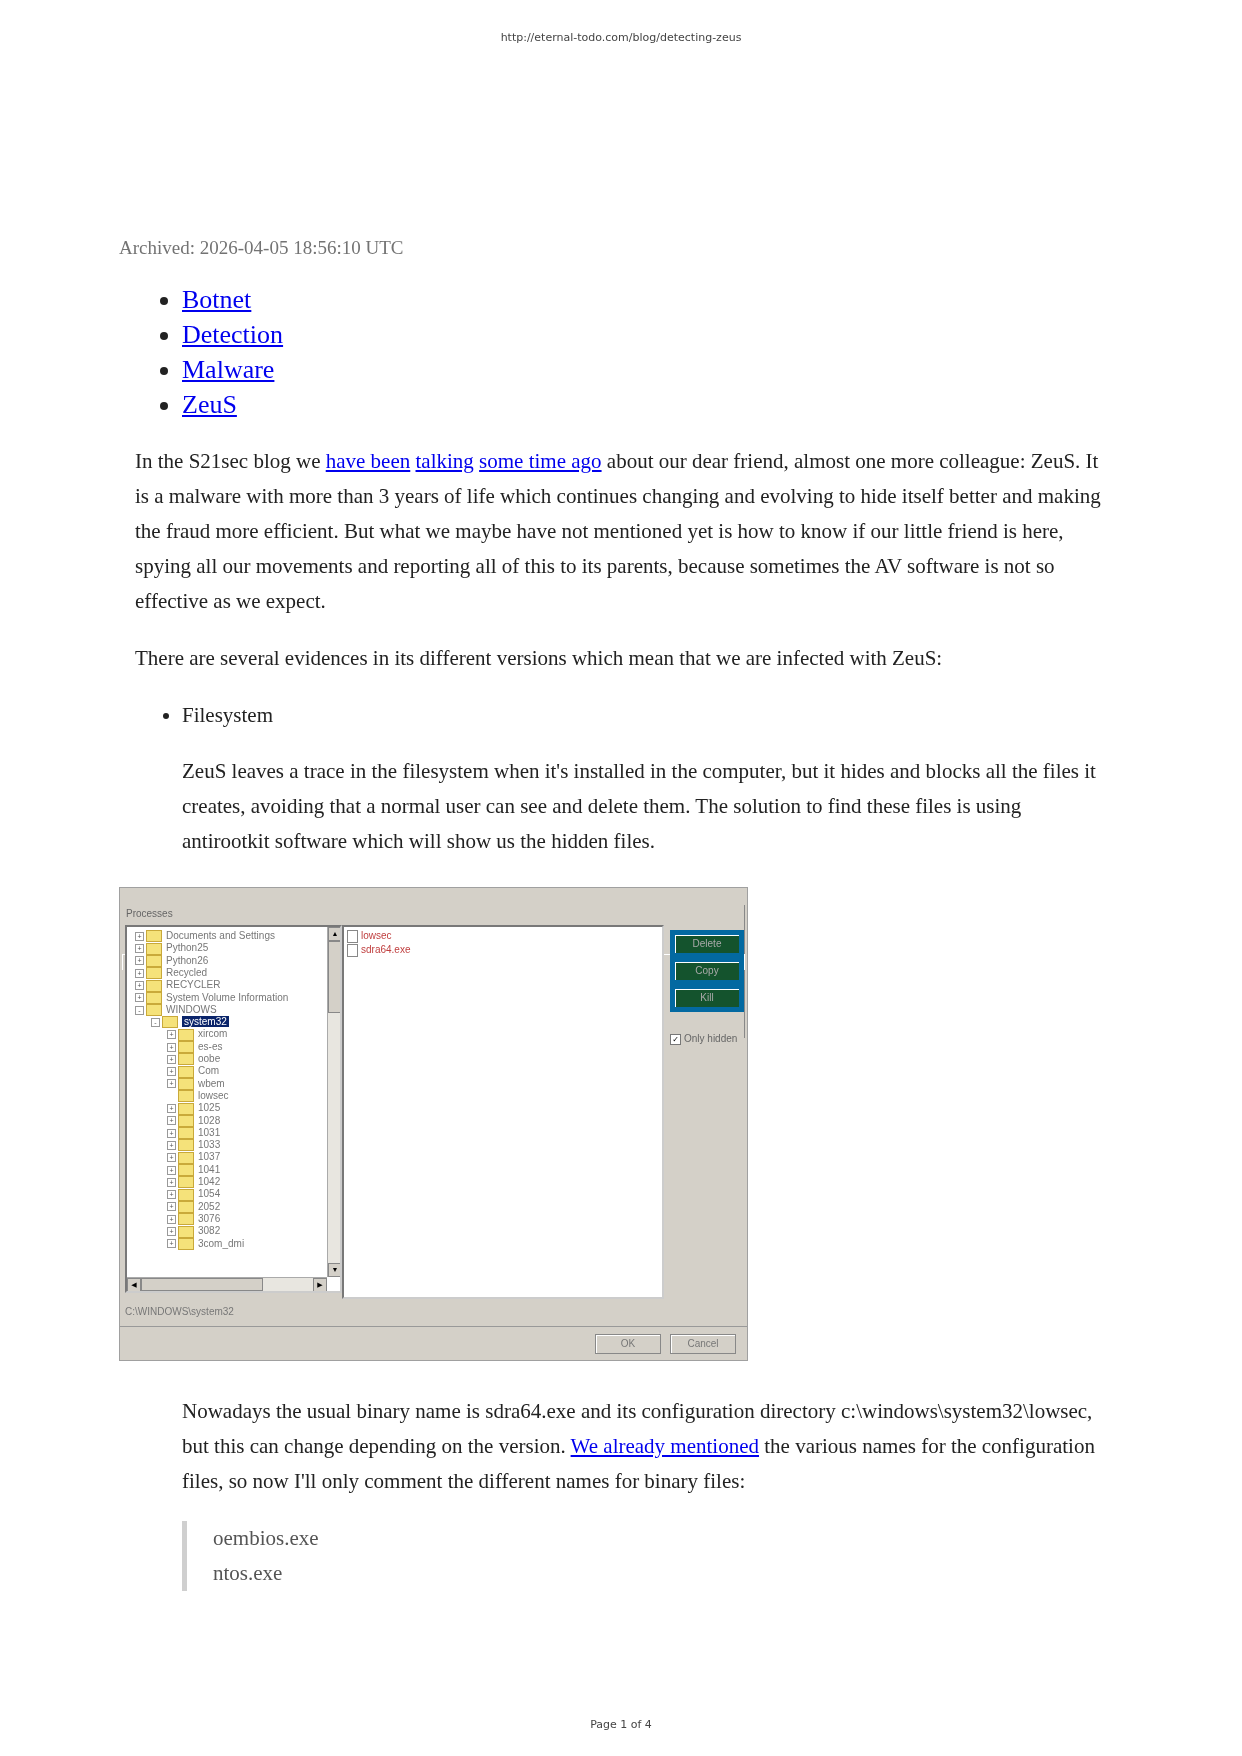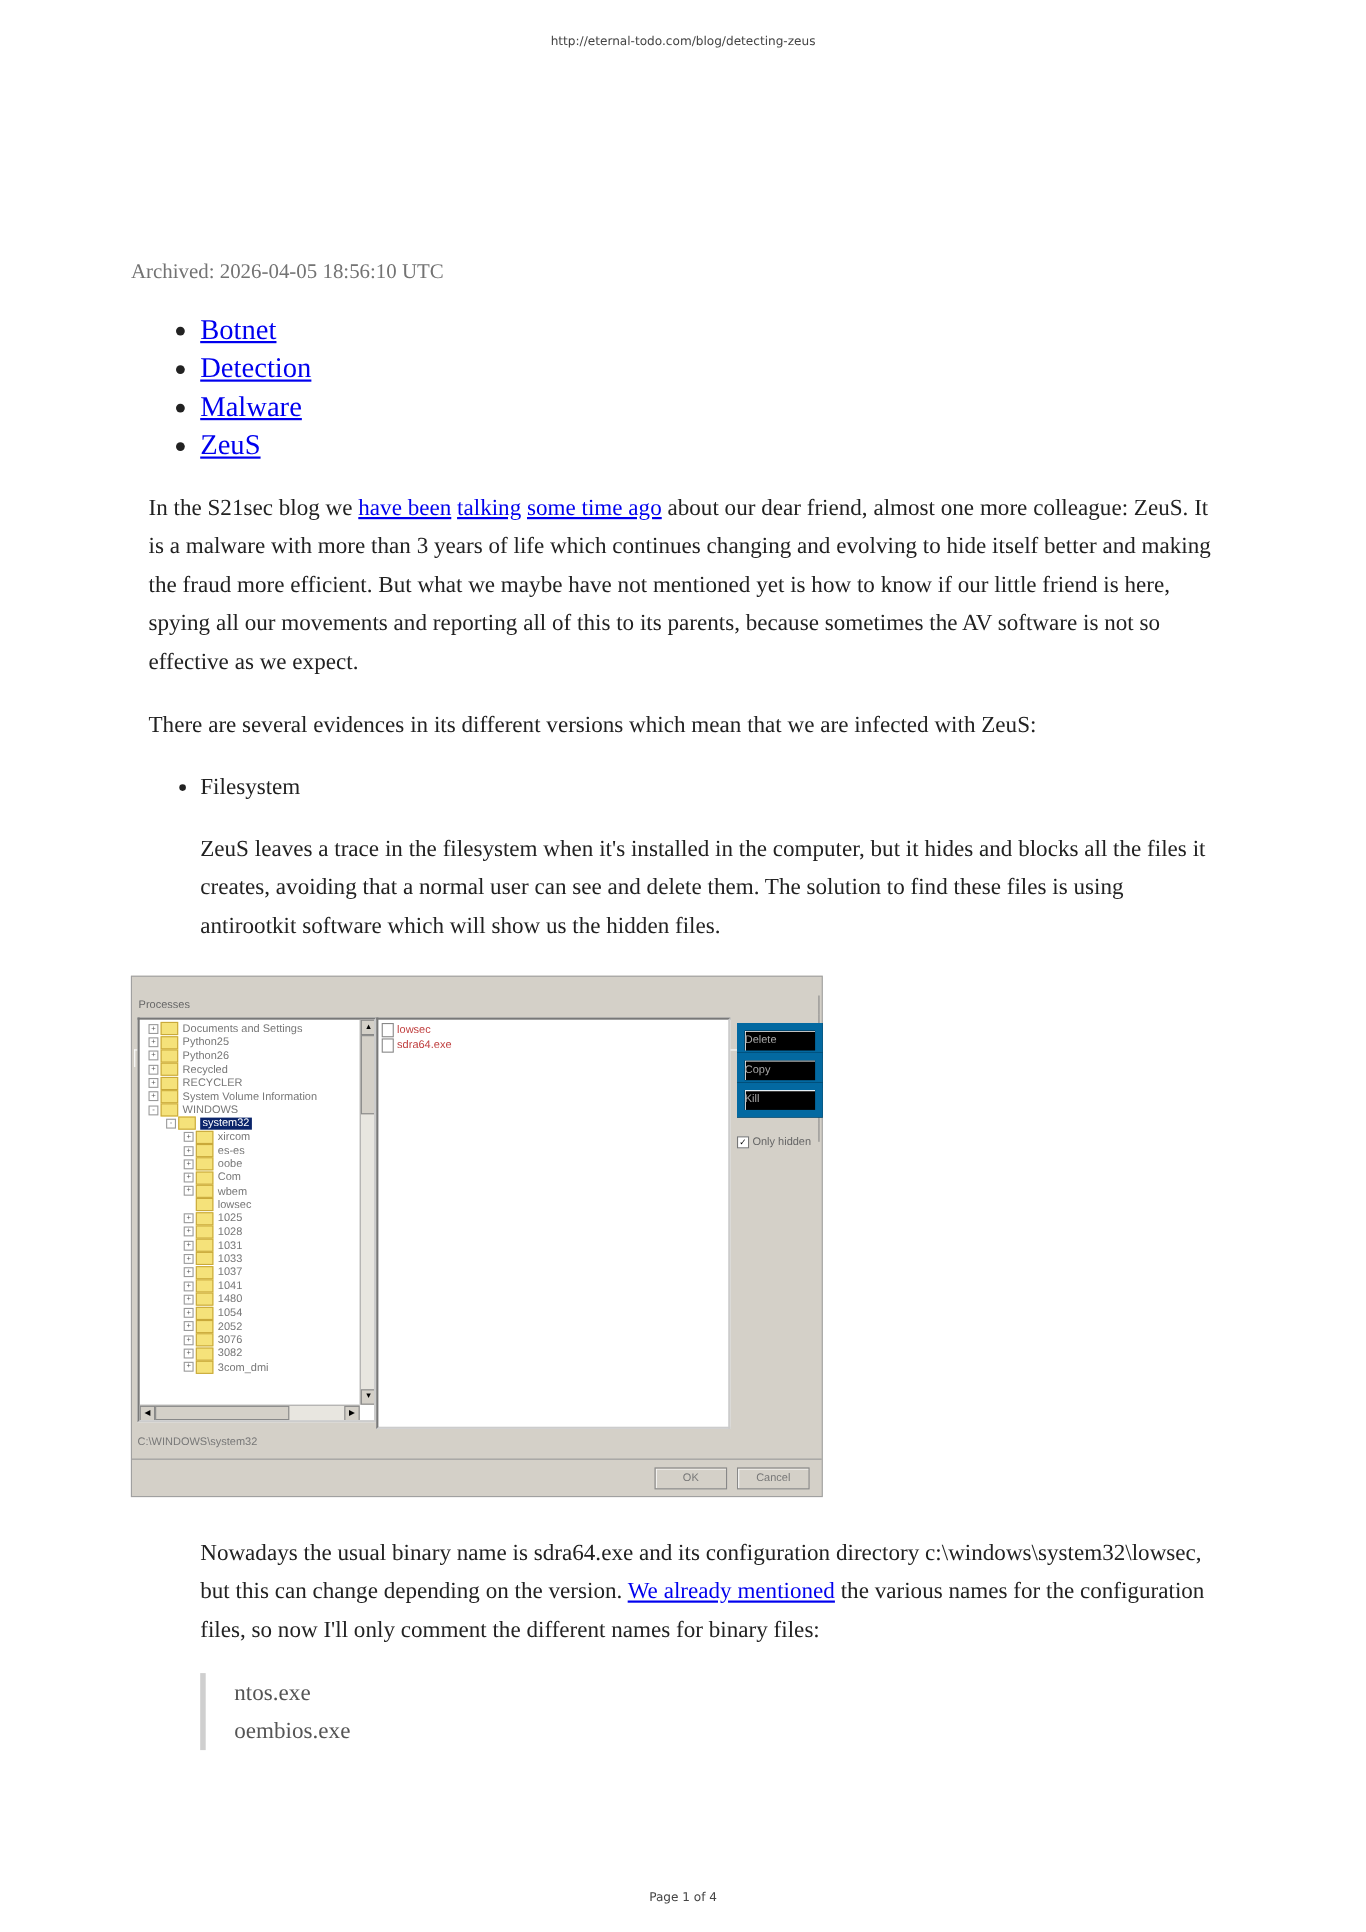--- a/index.html
+++ b/index.html
@@ -39,22 +39,22 @@
   .fold { display: inline-block; width: 14px; height: 10px; background: #f5e27a; border: 1px solid #c9a93a; vertical-align: middle; margin-right: 4px; }
   .sel { background: #0a246a; color: #fff; padding: 0 2px; }
   .vscroll { position: absolute; left: 200px; top: 0; width: 13px; height: 350px; background: #e8e6e0; border-left: 1px solid #aaa; }
   .vscroll .thumb { position: absolute; left: 0; top: 14px; width: 12px; height: 70px; background: #d4d0c8; border: 1px solid #888; }
   .sarrow { position: absolute; width: 12px; height: 12px; background: #d4d0c8; border: 1px solid #888; font-size: 7px; text-align: center; line-height: 12px; color: #000; }
   .hscroll { position: absolute; left: 0; bottom: 0; width: 200px; height: 13px; background: #e8e6e0; border-top: 1px solid #aaa; }
   .hscroll .thumb { position: absolute; left: 14px; top: 0; width: 120px; height: 11px; background: #d4d0c8; border: 1px solid #888; }
   .filelist { position: absolute; left: 222px; top: 37px; width: 318px; height: 370px; background: #fff; border: 2px inset #ccc; }
   .file { position: absolute; left: 3px; font-size: 10px; color: #c04040; white-space: nowrap; }
   .ficon { display: inline-block; width: 9px; height: 11px; border: 1px solid #888; background: #fff; vertical-align: middle; margin-right: 3px; }
-  .sidebtn { position: absolute; left: 550px; width: 64px; height: 18px; background: #000000; border: 7px solid #0369a1;
-             box-shadow: inset 1px 1px #fff; font-size: 10px; color: #aaa; line-height: 18px; }
+  .sidebtn { position: absolute; left: 550px; width: 64px; height: 18px; background: #14532d; border: 5px solid #0369a1;
+             box-shadow: inset 1px 1px #fff; font-size: 10px; color: #aaa; text-align: center; line-height: 18px; }
   .onlyhidden { position: absolute; left: 550px; top: 145px; font-size: 10px; color: #666; white-space: nowrap; }
   .chk { display: inline-block; width: 9px; height: 9px; border: 1px solid #777; background: #fff; font-size: 8px; line-height: 9px; text-align: center; vertical-align: middle; margin-right: 3px; color: #000; }
   .statusbar { position: absolute; left: 5px; top: 418px; font-size: 10px; color: #777; }
   .statusline { position: absolute; left: 0; top: 438px; width: 100%; border-top: 1px solid #999; }
   .btm-btn { position: absolute; top: 446px; width: 64px; height: 18px; background: #d4d0c8; border: 1px solid #888;
              box-shadow: inset 1px 1px #fff; font-size: 10px; color: #777; text-align: center; line-height: 18px; }
   .p4 { margin-top: 33px; }
   blockquote { margin: 22px 0 0 63px; padding-left: 26px; border-left: 5px solid #cfcfcf; color: #555;
                font-size: 21px; line-height: 35px; }
 </style>
@@ -93,21 +93,21 @@
         <span class="tab">Rootkit/Malware</span>
         <span class="tab">Autostart</span>
         <span class="tab">CMD</span>
       </div>
     <div class="tree" id="gmer-tree">
         <div class="tree-item" style="top: 309.5px; left: 40px;"><span class="exp">+</span><span class="fold"></span><span>3com_dmi</span></div>
         <div class="tree-item" style="top: 297.2px; left: 40px;"><span class="exp">+</span><span class="fold"></span><span>3082</span></div>
         <div class="tree-item" style="top: 284.9px; left: 40px;"><span class="exp">+</span><span class="fold"></span><span>3076</span></div>
         <div class="tree-item" style="top: 272.6px; left: 40px;"><span class="exp">+</span><span class="fold"></span><span>2052</span></div>
         <div class="tree-item" style="top: 260.3px; left: 40px;"><span class="exp">+</span><span class="fold"></span><span>1054</span></div>
-        <div class="tree-item" style="top: 248px; left: 40px;"><span class="exp">+</span><span class="fold"></span><span>1480</span></div>
+        <div class="tree-item" style="top: 248px; left: 40px;"><span class="exp">+</span><span class="fold"></span><span>1042</span></div>
         <div class="tree-item" style="top: 235.7px; left: 40px;"><span class="exp">+</span><span class="fold"></span><span>1041</span></div>
         <div class="tree-item" style="top: 223.4px; left: 40px;"><span class="exp">+</span><span class="fold"></span><span>1037</span></div>
         <div class="tree-item" style="top: 211.1px; left: 40px;"><span class="exp">+</span><span class="fold"></span><span>1033</span></div>
         <div class="tree-item" style="top: 198.8px; left: 40px;"><span class="exp">+</span><span class="fold"></span><span>1031</span></div>
         <div class="tree-item" style="top: 186.5px; left: 40px;"><span class="exp">+</span><span class="fold"></span><span>1028</span></div>
         <div class="tree-item" style="top: 174.2px; left: 40px;"><span class="exp">+</span><span class="fold"></span><span>1025</span></div>
         <div class="tree-item" style="top: 161.9px; left: 40px;"><span class="exp" style="visibility: hidden;"></span><span class="fold"></span><span>lowsec</span></div>
         <div class="tree-item" style="top: 149.6px; left: 40px;"><span class="exp">+</span><span class="fold"></span><span>wbem</span></div>
         <div class="tree-item" style="top: 137.3px; left: 40px;"><span class="exp">+</span><span class="fold"></span><span>Com</span></div>
         <div class="tree-item" style="top: 125px; left: 40px;"><span class="exp">+</span><span class="fold"></span><span>oobe</span></div>
@@ -142,18 +142,18 @@
     <div class="onlyhidden"><span class="chk">✓</span><span>Only hidden</span></div>
     <div class="statusbar">C:\WINDOWS\system32</div>
     <div class="statusline"></div>
     <div class="btm-btn" style="left:475px">OK</div>
     <div class="btm-btn" style="left:550px">Cancel</div>
   </div>
 
   <p class="p4 indent"><span>Nowadays the usual binary name is sdra64.exe and its configuration directory c:\windows\system32\lowsec, but this can change depending on the version. </span><a href="#">We already mentioned</a><span> the various names for the configuration files, so now I'll only comment the different names for binary files:</span></p>
 
   <blockquote>
+    <div>oembios.exe</div>
     <div>ntos.exe</div>
-    <div>oembios.exe</div>
   </blockquote>
 </div>
 
 <div class="footer-page">Page 1 of 4</div>
 
 </body></html>

